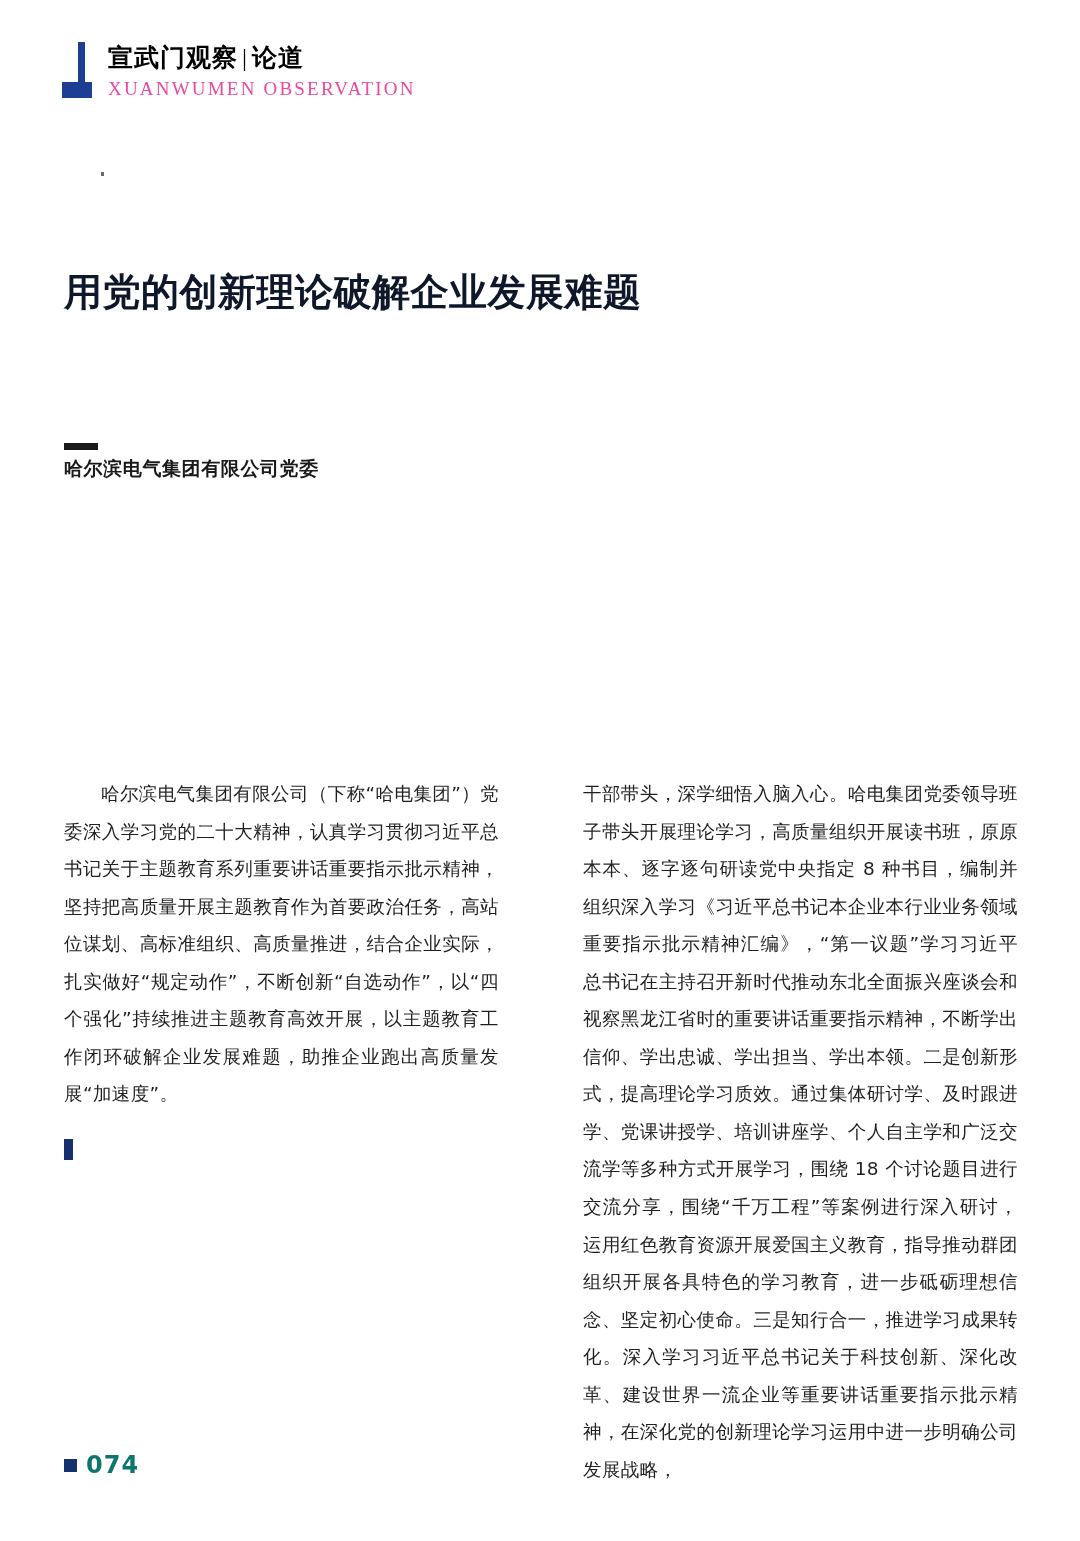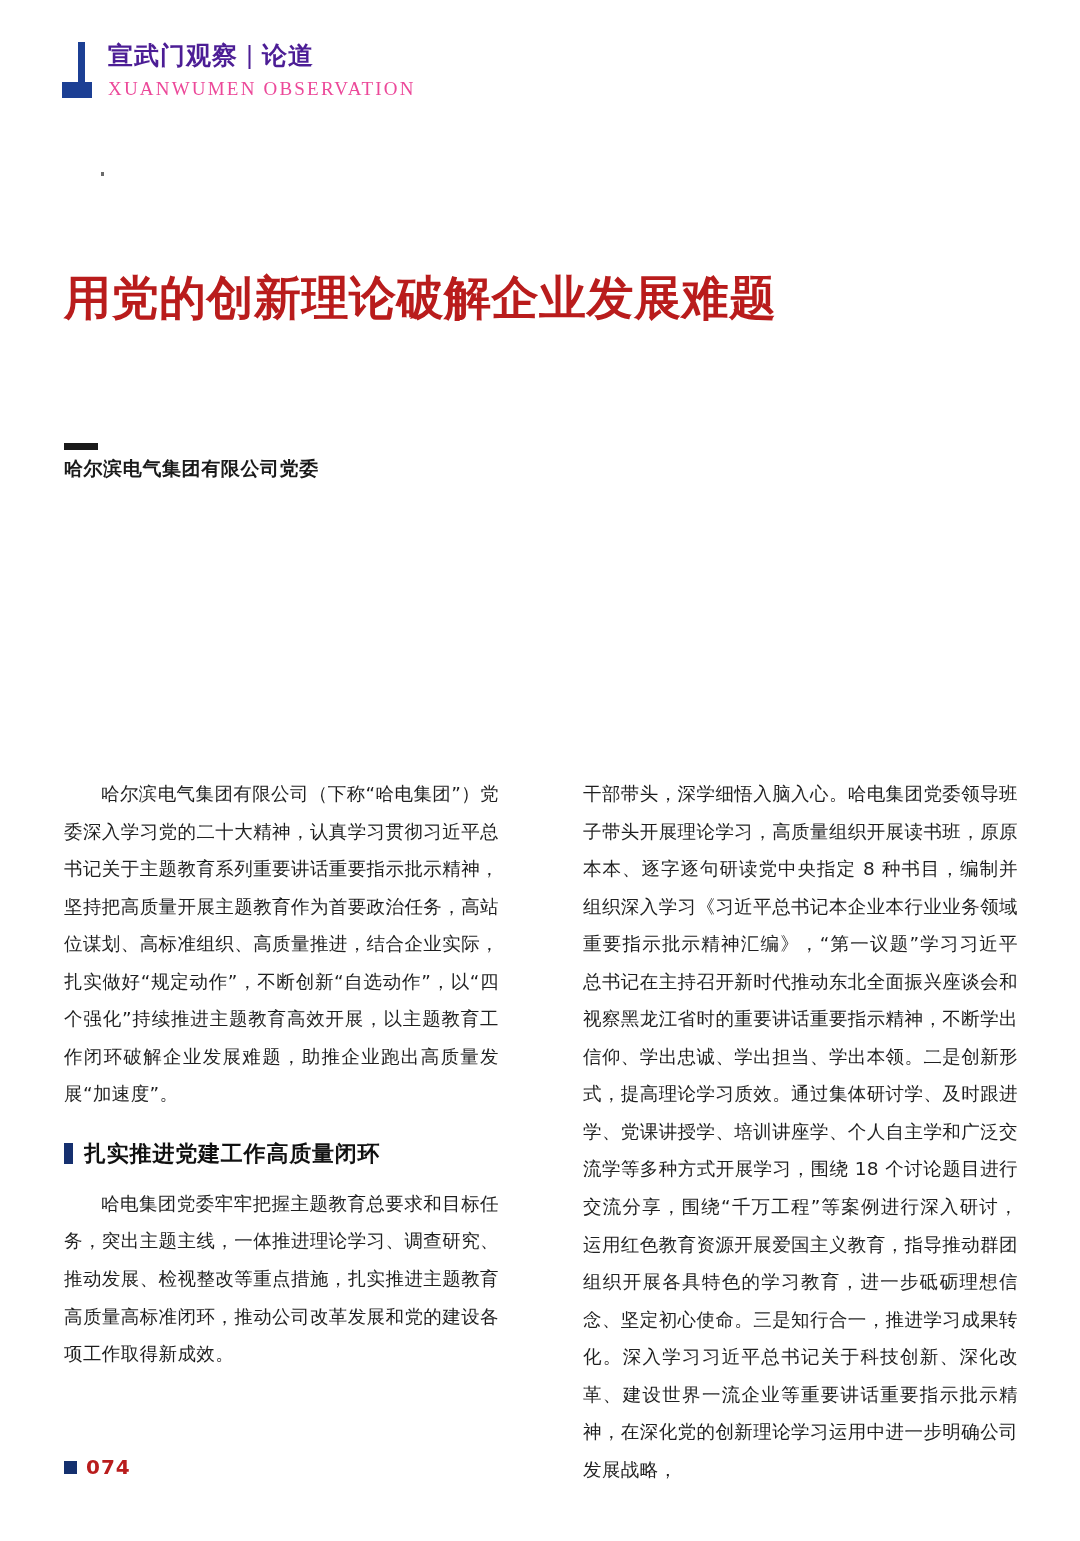--- a/index.html
+++ b/index.html
@@ -44,25 +44,25 @@
     left: 0;
     top: 40px;
     width: 30px;
     height: 16px;
     background: #1c3f94;
   }
   .mast-text {
     padding-top: 2px;
   }
   .mast-cn {
-    font-family: Liberation Mono, monospace;
+    font-family: Liberation Serif, serif;
     font-weight: bold;
     font-size: 25px;
     letter-spacing: 1px;
-    color: #4c1d95;
+    color: #000000;
     line-height: 1.1;
     white-space: nowrap;
   }
   .mast-cn .sep {
     font-weight: normal;
     padding: 0 4px;
   }
   .mast-en {
     font-family: "Liberation Serif", serif;
     font-size: 19px;
@@ -84,23 +84,23 @@
   
   .title-block {
     position: absolute;
     left: 64px;
     top: 268px;
     width: 960px;
   }
   .title-line {
     font-family: "DejaVu Sans", "Liberation Sans", sans-serif;
     font-weight: bold;
-    font-size: 47px;
+    font-size: 38px;
     line-height: 1.28;
-    color: #b91c1c;
+    color: #0f172a;
     letter-spacing: 0.5px;
     white-space: nowrap;
   }
 
   .byline-rule {
     position: absolute;
     left: 64px;
     top: 443px;
     width: 34px;
     height: 7px;
@@ -174,23 +174,23 @@
   }
   .footer .sq {
     width: 13px;
     height: 13px;
     background: #14306e;
     margin-right: 9px;
   }
   .footer .pageno {
     font-family: "DejaVu Sans", "Liberation Sans", sans-serif;
     font-weight: bold;
-    font-size: 20px;
+    font-size: 24px;
     letter-spacing: 1px;
-    color: #b91c1c;
+    color: #0f766e;
   }
 </style>
 </head>
 <body>
 
 <div class="masthead">
   <div class="mast-mark">
     <div class="bar-v"></div>
     <div class="bar-h"></div>
   </div>
@@ -209,23 +209,21 @@
 </div>
 
 <div class="byline-rule"></div>
 <div class="byline">哈尔滨电气集团有限公司党委</div>
 
 <div class="columns">
   <div class="col">
     <p class="indent">哈尔滨电气集团有限公司（下称“哈电集团”）党委深入学习党的二十大精神，认真学习贯彻习近平总书记关于主题教育系列重要讲话重要指示批示精神，坚持把高质量开展主题教育作为首要政治任务，高站位谋划、高标准组织、高质量推进，结合企业实际，扎实做好“规定动作”，不断创新“自选动作”，以“四个强化”持续推进主题教育高效开展，以主题教育工作闭环破解企业发展难题，助推企业跑出高质量发展“加速度”。</p>
     <div class="subhead">
       <div class="marker"></div>
-      <div class="text">扎实推进党建工作高质量闭环</div>
     </div>
-    <p class="indent">哈电集团党委牢牢把握主题教育总要求和目标任务，突出主题主线，一体推进理论学习、调查研究、推动发展、检视整改等重点措施，扎实推进主题教育高质量高标准闭环，推动公司改革发展和党的建设各项工作取得新成效。</p>
   </div>
   <div class="col">
     <p>干部带头，深学细悟入脑入心。哈电集团党委领导班子带头开展理论学习，高质量组织开展读书班，原原本本、逐字逐句研读党中央指定 8 种书目，编制并组织深入学习《习近平总书记本企业本行业业务领域重要指示批示精神汇编》，“第一议题”学习习近平总书记在主持召开新时代推动东北全面振兴座谈会和视察黑龙江省时的重要讲话重要指示精神，不断学出信仰、学出忠诚、学出担当、学出本领。二是创新形式，提高理论学习质效。通过集体研讨学、及时跟进学、党课讲授学、培训讲座学、个人自主学和广泛交流学等多种方式开展学习，围绕 18 个讨论题目进行交流分享，围绕“千万工程”等案例进行深入研讨，运用红色教育资源开展爱国主义教育，指导推动群团组织开展各具特色的学习教育，进一步砥砺理想信念、坚定初心使命。三是知行合一，推进学习成果转化。深入学习习近平总书记关于科技创新、深化改革、建设世界一流企业等重要讲话重要指示批示精神，在深化党的创新理论学习运用中进一步明确公司发展战略，</p>
   </div>
 </div>
 
 <div class="footer">
   <div class="sq"></div>
   <div class="pageno">074</div>
 </div>

